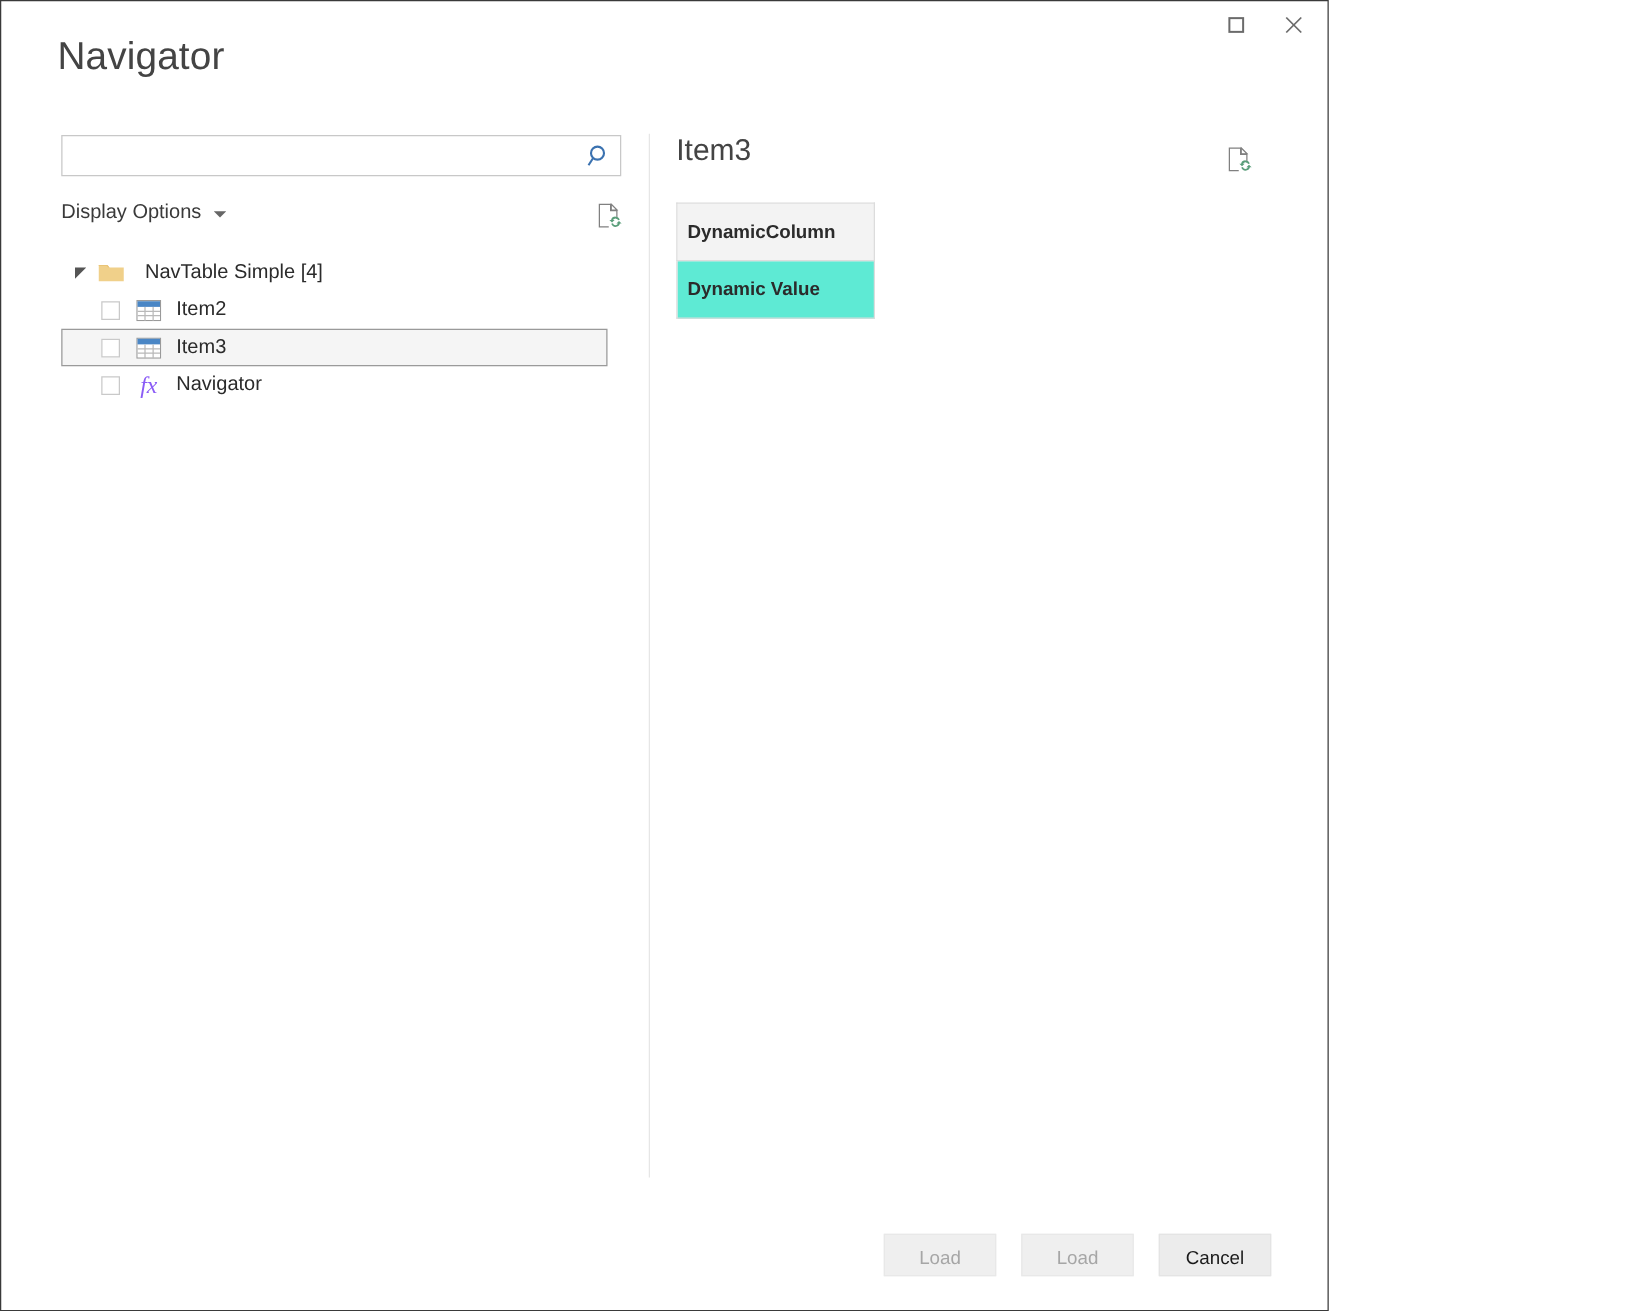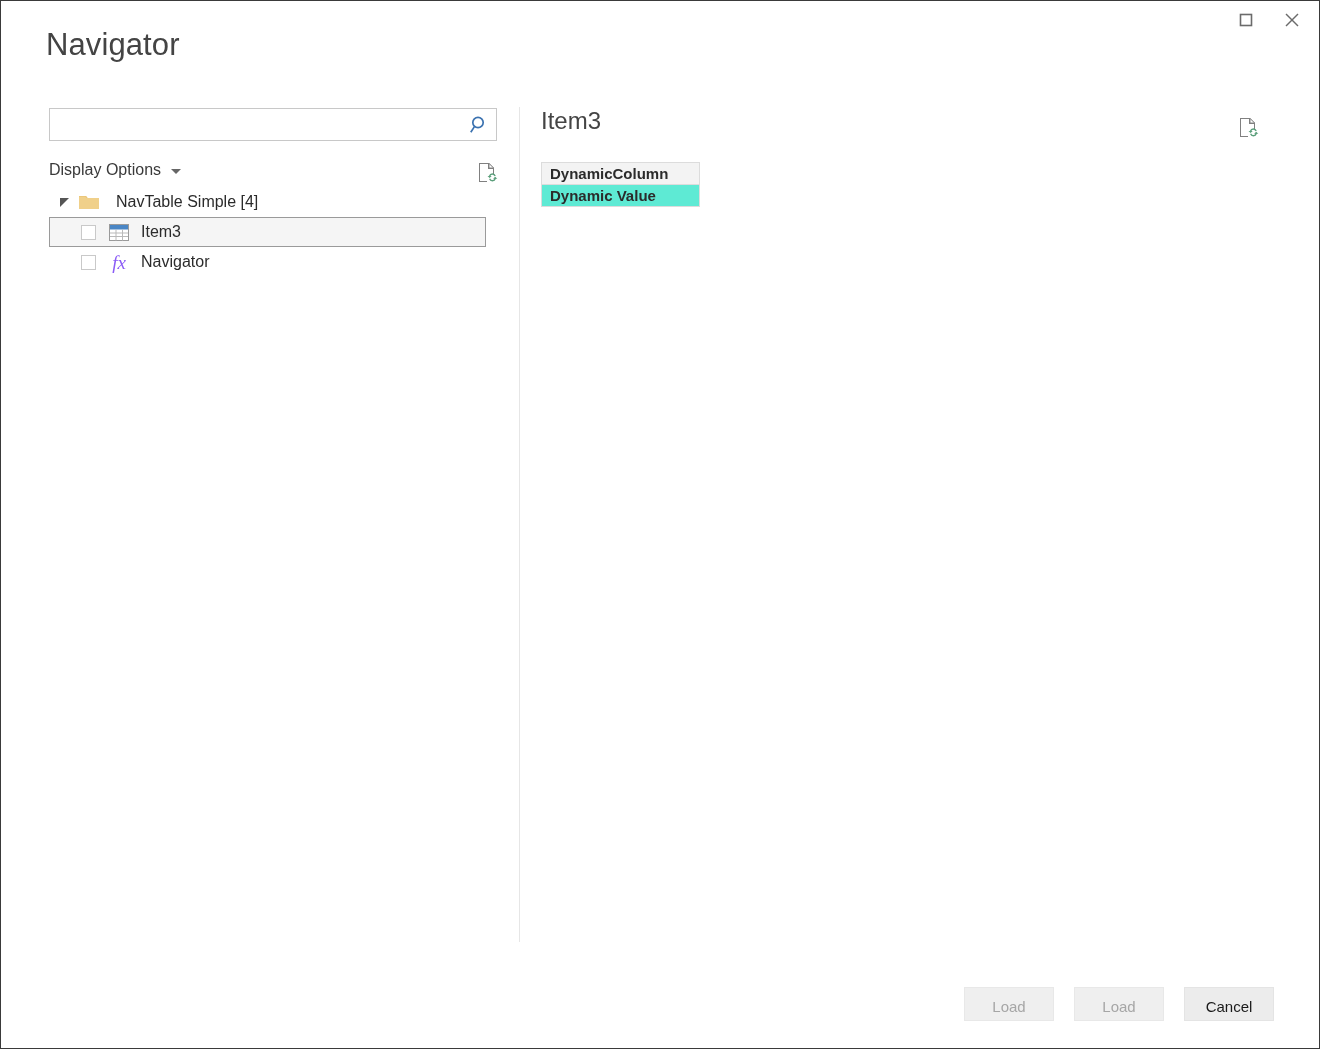--- a/index.html
+++ b/index.html
@@ -8,21 +8,21 @@
     padding: 0;
     background: #ffffff;
   }
   body {
     font-family: "Liberation Sans", sans-serif;
     color: #333333;
     -webkit-font-smoothing: antialiased;
   }
   .window {
     position: relative;
-    width: 1320px;
+    width: 1063px;
     height: 1049px;
     background: #ffffff;
     box-sizing: border-box;
     border: 1px solid #3a3a3a;
     overflow: hidden;
   }
 
   
   .titlebar {
     position: absolute;
@@ -127,20 +127,21 @@
   .refresh-doc-icon {
     position: absolute;
     right: -2px;
     top: -1px;
     width: 24px;
     height: 26px;
   }
 
   
   .tree {
+    margin-top: 16px;
     width: 450px;
   }
   .tree-row {
     display: flex;
     align-items: center;
     height: 30px;
     box-sizing: border-box;
     padding-left: 13px;
     border: 1px solid transparent;
   }
@@ -238,21 +239,21 @@
   }
   .preview-table {
     margin-top: 15px;
     border-collapse: collapse;
     table-layout: fixed;
   }
   .preview-table th,
   .preview-table td {
     border: 1px solid #dcdcdc;
     text-align: left;
-    padding: 2px 8px;
+    padding: 14px 8px;
     font-size: 15px;
     height: 22px;
     box-sizing: border-box;
   }
   .preview-table th {
     background: #f3f3f3;
     font-weight: bold;
     color: #2b2b2b;
   }
   .preview-table td {
@@ -349,20 +350,34 @@
         <span class="folder-icon">
           <svg width="22" height="18" viewBox="0 0 22 18">
             <path d="M1 3 h7 l1.6 2 H21 v11 H1 Z" fill="#f0d08a"></path>
             <path d="M1 3 h7 l1.6 2 H8.5 L7.3 3.8 H1 Z" fill="#e9c477"></path>
           </svg>
         </span>
         <span class="root-label">NavTable Simple [4]</span>
       </div>
 
 
+      <div class="tree-row">
+        <span class="checkbox"></span>
+        <span class="node-icon">
+          <svg width="20" height="17" viewBox="0 0 20 17">
+            <rect x="0.5" y="0.5" width="19" height="16" fill="#ffffff" stroke="#9a9a9a" stroke-width="1"></rect>
+            <rect x="1" y="1" width="18" height="4.5" fill="#4a86c5"></rect>
+            <line x1="7" y1="5.5" x2="7" y2="16.5" stroke="#b9b9b9" stroke-width="1"></line>
+            <line x1="13.5" y1="5.5" x2="13.5" y2="16.5" stroke="#b9b9b9" stroke-width="1"></line>
+            <line x1="1" y1="9" x2="19" y2="9" stroke="#b9b9b9" stroke-width="1"></line>
+            <line x1="1" y1="12.5" x2="19" y2="12.5" stroke="#b9b9b9" stroke-width="1"></line>
+          </svg>
+        </span>
+        <span class="node-label">Item2</span>
+      </div>
 
       <div class="tree-row selected">
         <span class="checkbox"></span>
         <span class="node-icon">
           <svg width="20" height="17" viewBox="0 0 20 17">
             <rect x="0.5" y="0.5" width="19" height="16" fill="#ffffff" stroke="#9a9a9a" stroke-width="1"></rect>
             <rect x="1" y="1" width="18" height="4.5" fill="#4a86c5"></rect>
             <line x1="7" y1="5.5" x2="7" y2="16.5" stroke="#b9b9b9" stroke-width="1"></line>
             <line x1="13.5" y1="5.5" x2="13.5" y2="16.5" stroke="#b9b9b9" stroke-width="1"></line>
             <line x1="1" y1="9" x2="19" y2="9" stroke="#b9b9b9" stroke-width="1"></line>

